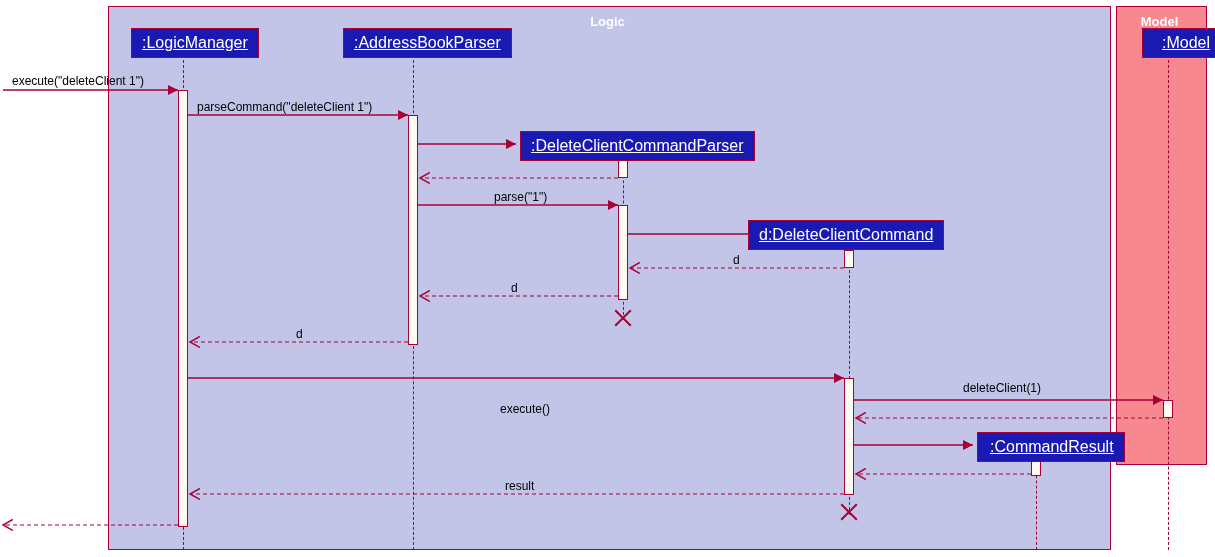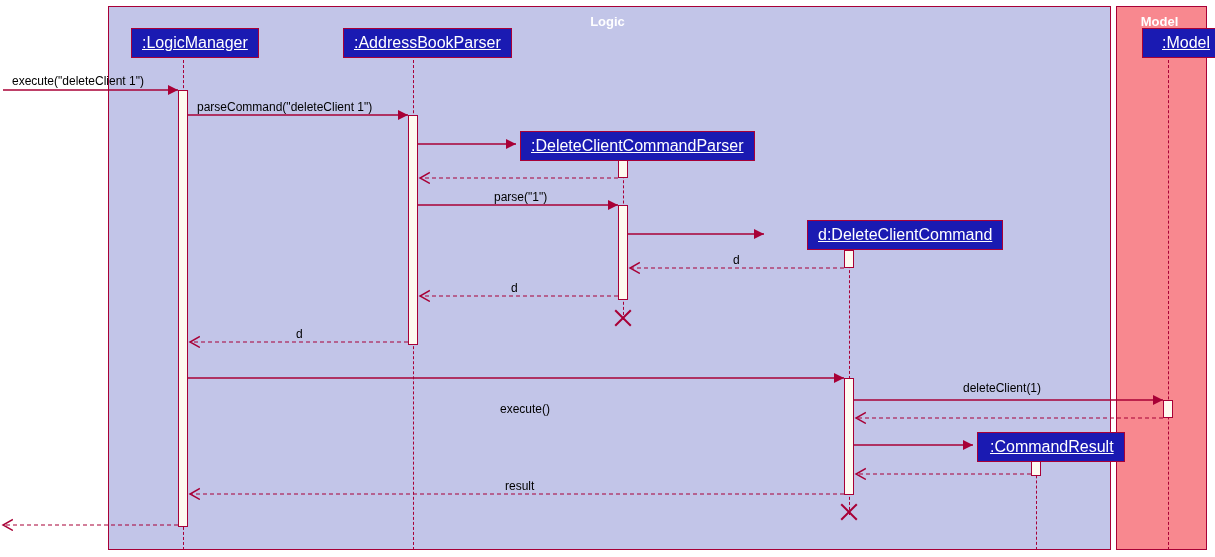--- a/index.html
+++ b/index.html
@@ -33,21 +33,21 @@
   .frame-logic .frame-label {
     color: #fff;
     left: 50%;
     top: 4px;
     transform: translateX(-50%);
   }
   .frame-model {
     left: 1116px;
     top: 6px;
     width: 91px;
-    height: 544px;
+    height: 459px;
     background: #F8888F;
   }
   .frame-model .frame-label {
     color: #fff;
     left: 50%;
     top: 4px;
     transform: translateX(-50%);
   }
   .participant-box {
     position: absolute;
@@ -124,21 +124,21 @@
 <div class="lifeline" style="left:183px; top:55px; height:495px;"></div>
 <div class="lifeline" style="left:413px; top:55px; height:495px;"></div>
 <div class="lifeline" style="left:623px; top:160px; height:160px;"></div>
 <div class="lifeline" style="left:849px; top:250px; height:265px;"></div>
 <div class="lifeline" style="left:1036px; top:460px; height:90px;"></div>
 <div class="lifeline" style="left:1168px; top:55px; height:495px;"></div>
 
 <div class="participant-box" style="left:131px; top:28px;"><u>:LogicManager</u></div>
 <div class="participant-box" style="left:343px; top:28px;"><u>:AddressBookParser</u></div>
 <div class="participant-box" style="left:520px; top:131px;"><u>:DeleteClientCommandParser</u></div>
-<div class="participant-box" style="left:807px; top:220px;"><u>d:DeleteClientCommand</u></div>
+<div class="participant-box" style="left:748px; top:220px;"><u>d:DeleteClientCommand</u></div>
 <div class="participant-box" style="left:977px; top:432px;padding-left:12px;"><u>:CommandResult</u></div>
 <div class="participant-box" style="left:1142px; top:28px;padding-left:19px;"><u>:Model</u></div>
 
 <div class="activation" style="left:183px; top:90px; height:437px;"></div>
 <div class="activation" style="left:413px; top:115px; height:230px;"></div>
 <div class="activation" style="left:623px; top:160px; height:18px;"></div>
 <div class="activation" style="left:623px; top:205px; height:95px;"></div>
 <div class="activation" style="left:849px; top:250px; height:18px;"></div>
 <div class="activation" style="left:849px; top:378px; height:117px;"></div>
 <div class="activation" style="left:1168px; top:400px; height:18px;"></div>

